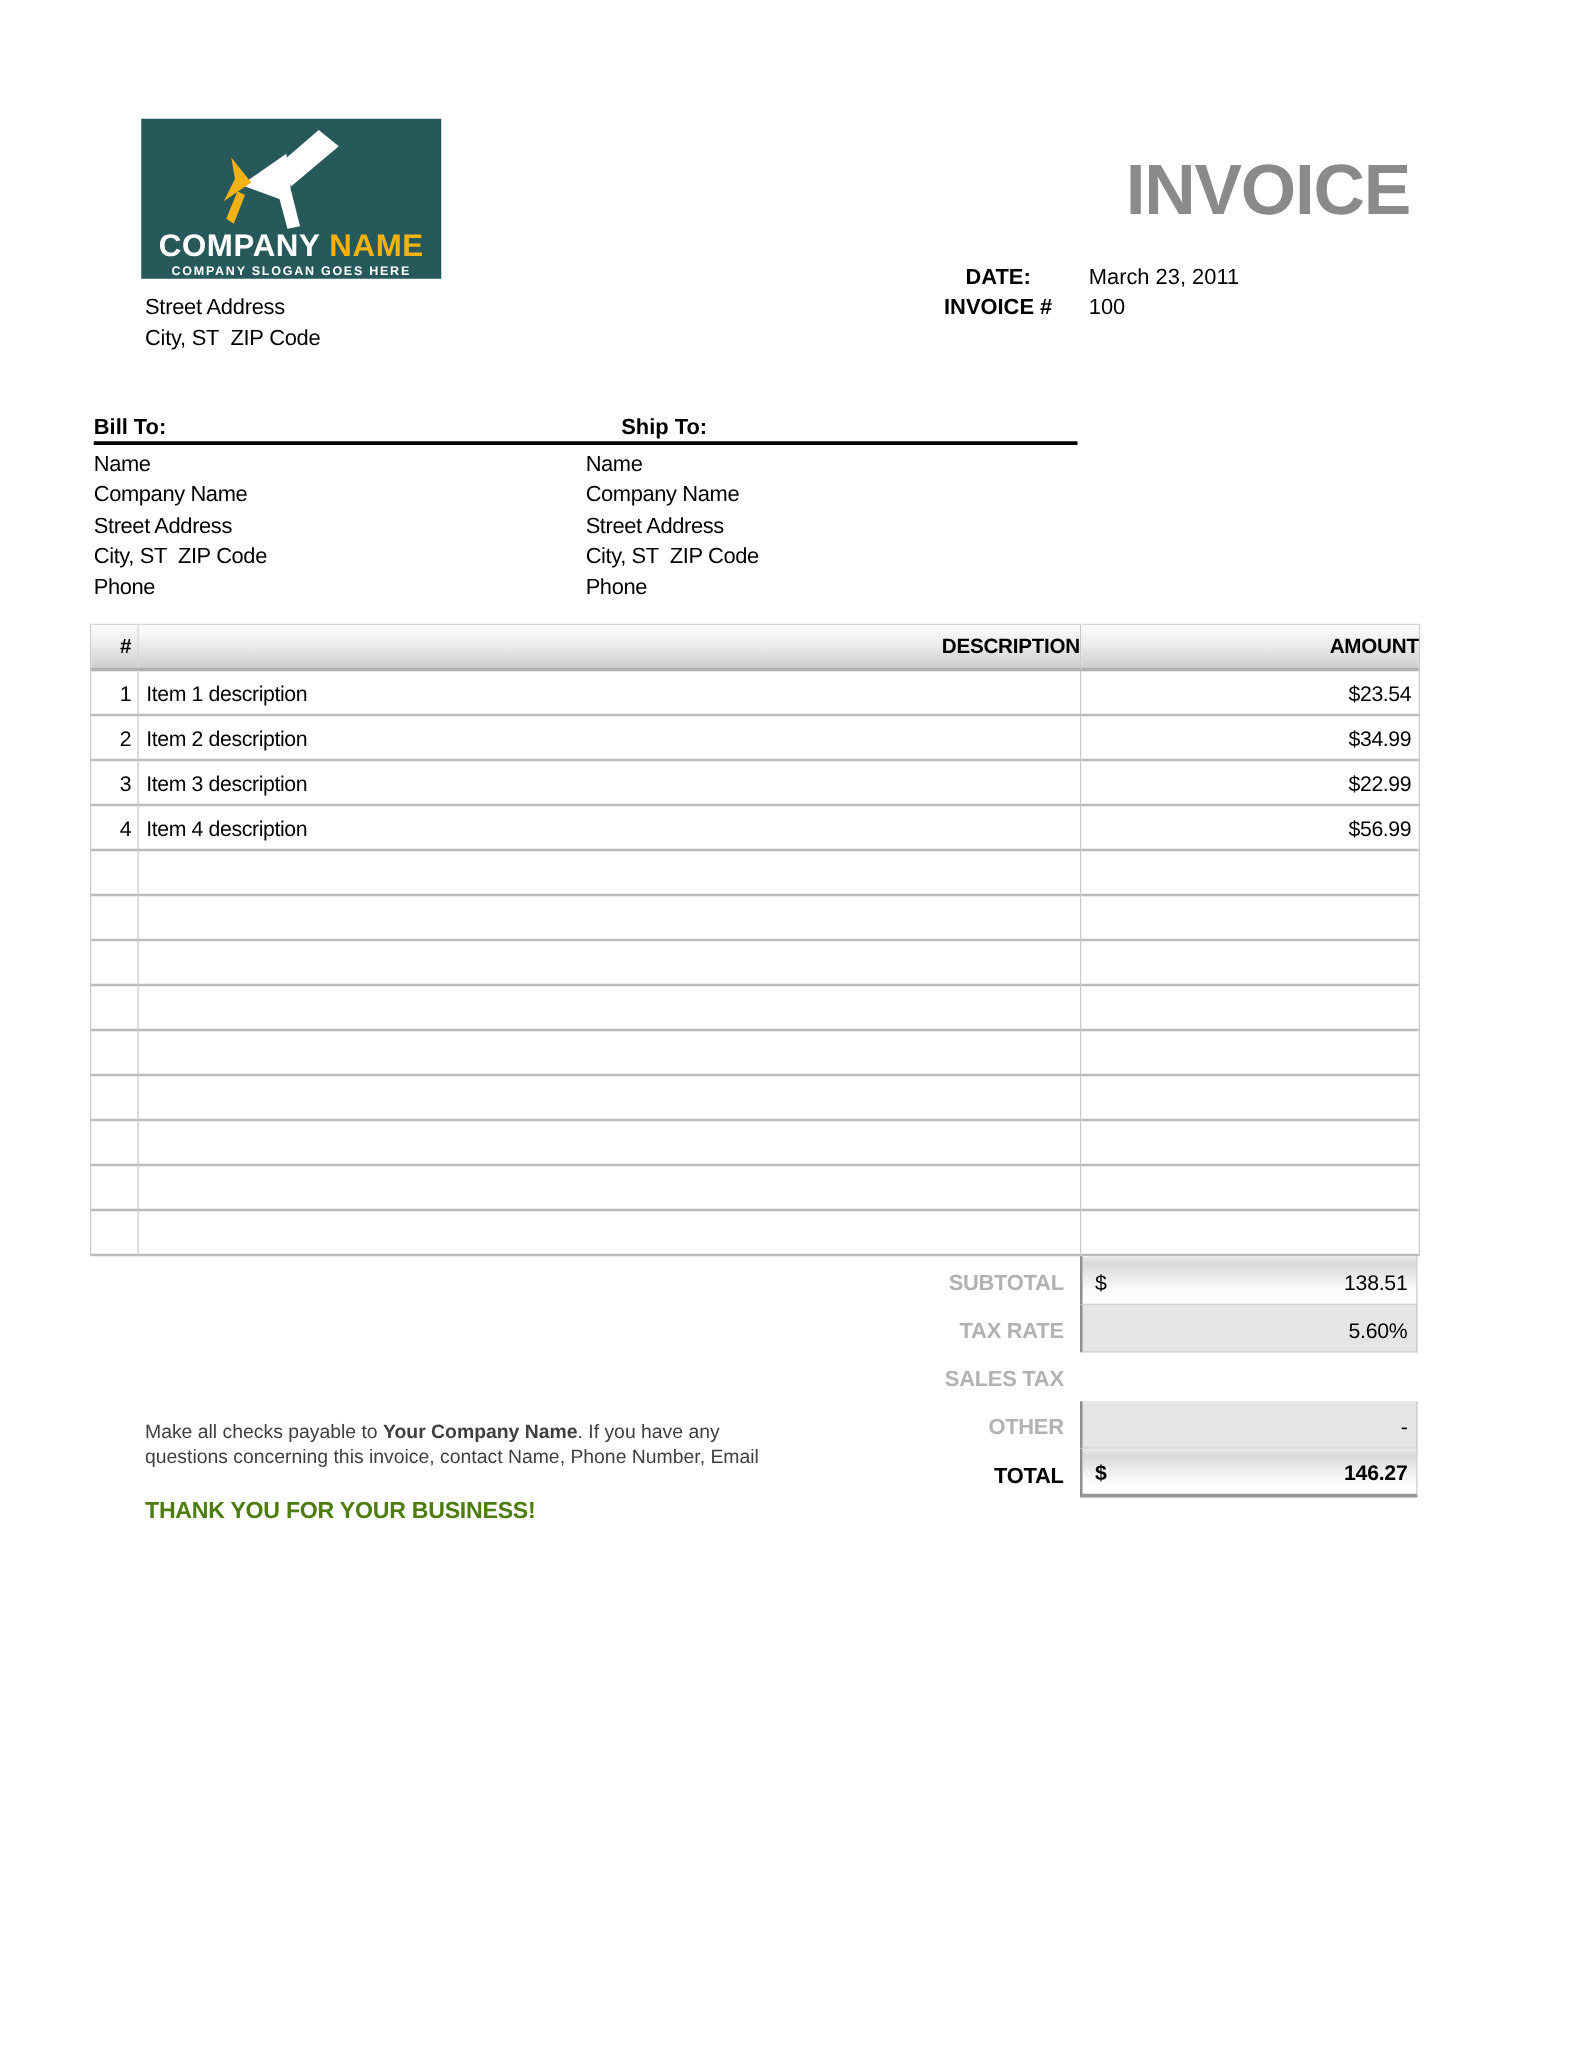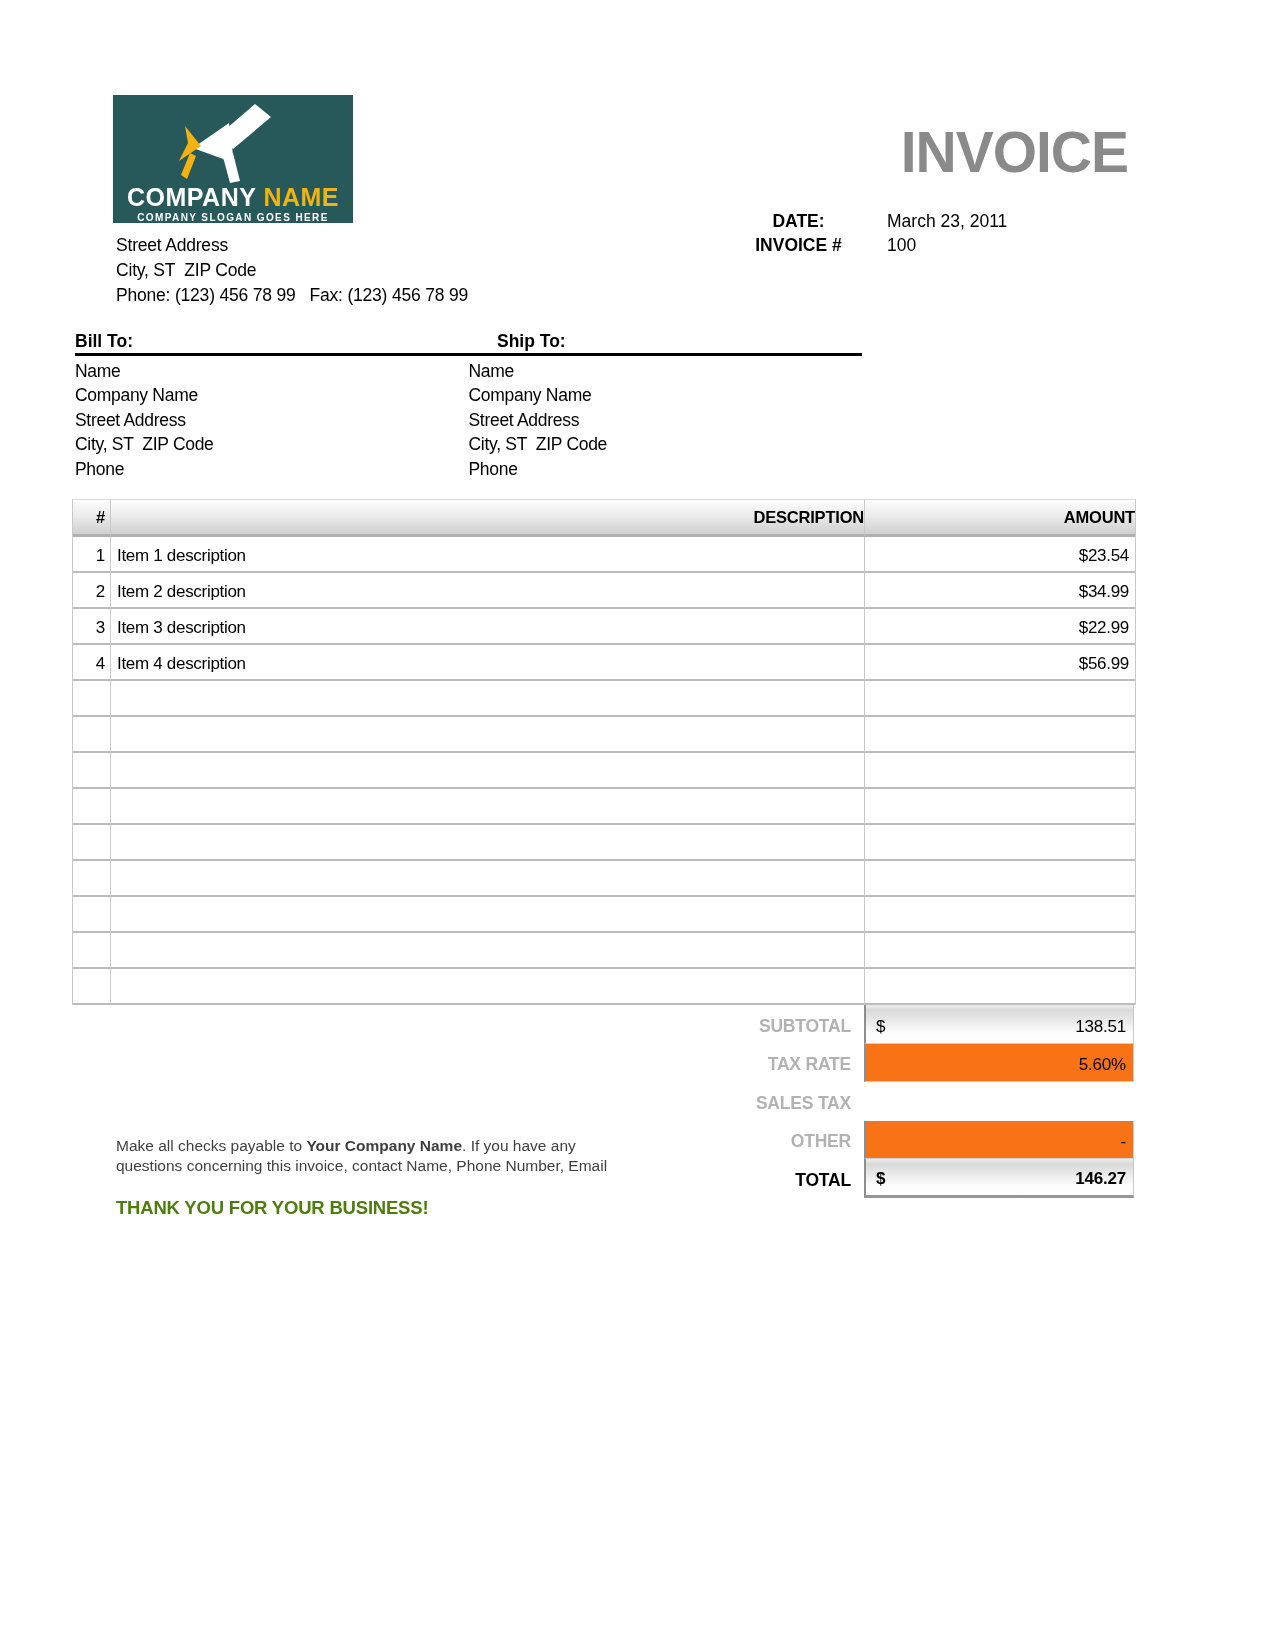--- a/index.html
+++ b/index.html
@@ -41,21 +41,21 @@
   .company-address div{white-space:pre;}
   
   .invoice-title{
     position:absolute;top:124px;right:147px;
     font-size:57px;font-weight:bold;letter-spacing:-1px;
     color:var(--title-gray);line-height:1;
   }
   .meta{position:absolute;left:735px;top:209px;width:420px;font-size:17.5px;line-height:24px;}
   .meta-row{display:flex;}
   .meta-label{flex:0 0 127px;text-align:center;font-weight:bold;white-space:pre;}
-  .meta-value{margin-left:25px;white-space:pre;}
+  .meta-value{margin-left:9px;white-space:pre;}
   
   .parties{position:absolute;left:75px;top:331px;width:787px;}
   .parties-headings{display:flex;height:21px;}
   .party-heading{font-size:17.5px;font-weight:bold;}
   .party-heading.ship{position:absolute;left:422px;top:0;}
   .parties-rule{border-top:3px solid #000;margin-top:1px;}
   .parties-lines{display:flex;margin-top:3px;}
   .party-col{width:422px;font-size:17.5px;line-height:24.4px;letter-spacing:-.3px;}
   .party-col div{white-space:pre;}
   
@@ -88,21 +88,21 @@
   .tlabel{
     flex:0 0 792px;display:flex;justify-content:flex-end;align-items:flex-end;
     padding:0 13px 7px 0;font-size:17.5px;font-weight:bold;letter-spacing:-.2px;
     color:var(--totals-label-gray);
   }
   .trow.total .tlabel{color:#000;}
   .tvalue{
     flex:0 0 270px;display:flex;justify-content:space-between;align-items:flex-end;
     padding:0 7px 6px 10px;font-size:17px;letter-spacing:-.2px;
     border-left:2px solid #8E8E8E;border-right:1px solid var(--line-light);
-    border-bottom:1px solid #cfcfcf;background:#f97316;
+    border-bottom:1px solid #cfcfcf;background:#e5e5e5;
   }
   .tvalue.shaded{background:linear-gradient(180deg,#ececec 0%,#d9d9d9 14%,#fbfbfb 72%,#fff 100%);}
   .trow.total .tvalue{font-weight:bold;border-bottom:3px solid #969696;}
   
   .footer-note{
     position:absolute;left:116px;top:1136px;width:560px;
     font-size:15.5px;line-height:20px;color:#3F3F3F;
   }
   .thank-you{
     position:absolute;left:116px;top:1197px;
@@ -122,21 +122,20 @@
     <polygon points="72,31 88,51 66,66 75,48" fill="#F2B211"></polygon>
     <polygon points="77,58 83,61 74,84 68,80" fill="#F2B211"></polygon>
   </svg>
   <div class="logo-name"><span>COMPANY</span><span> </span><span class="accent">NAME</span></div>
   <div class="logo-slogan">COMPANY SLOGAN GOES HERE</div>
 </div>
 
 <div class="company-address">
   <div>Street Address</div>
   <div>City, ST  ZIP Code</div>
-  <div>Phone: (123) 456 78 99   Fax: (123) 456 78 99</div>
 </div>
 
 <div class="invoice-title">INVOICE</div>
 
 <div class="meta">
   <div class="meta-row">
     <div class="meta-label">DATE:</div>
     <div class="meta-value">March 23, 2011</div>
   </div>
   <div class="meta-row">

